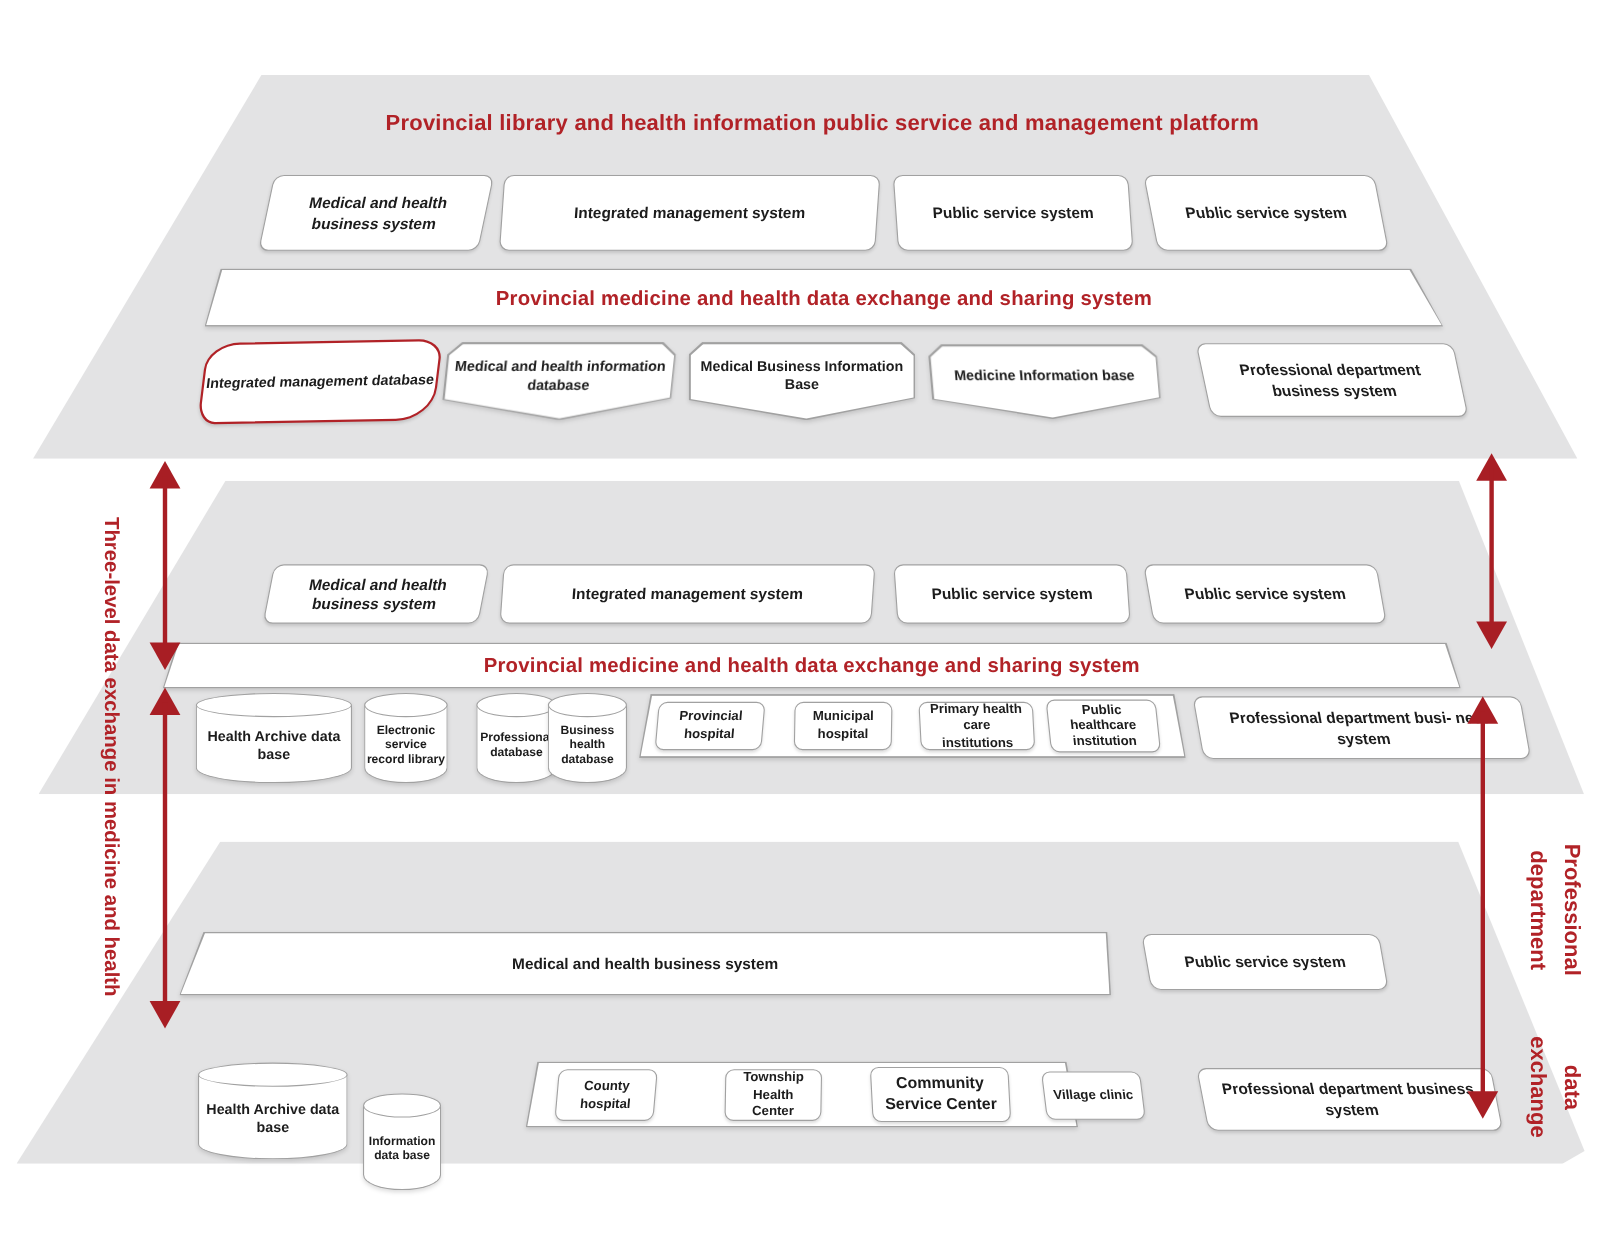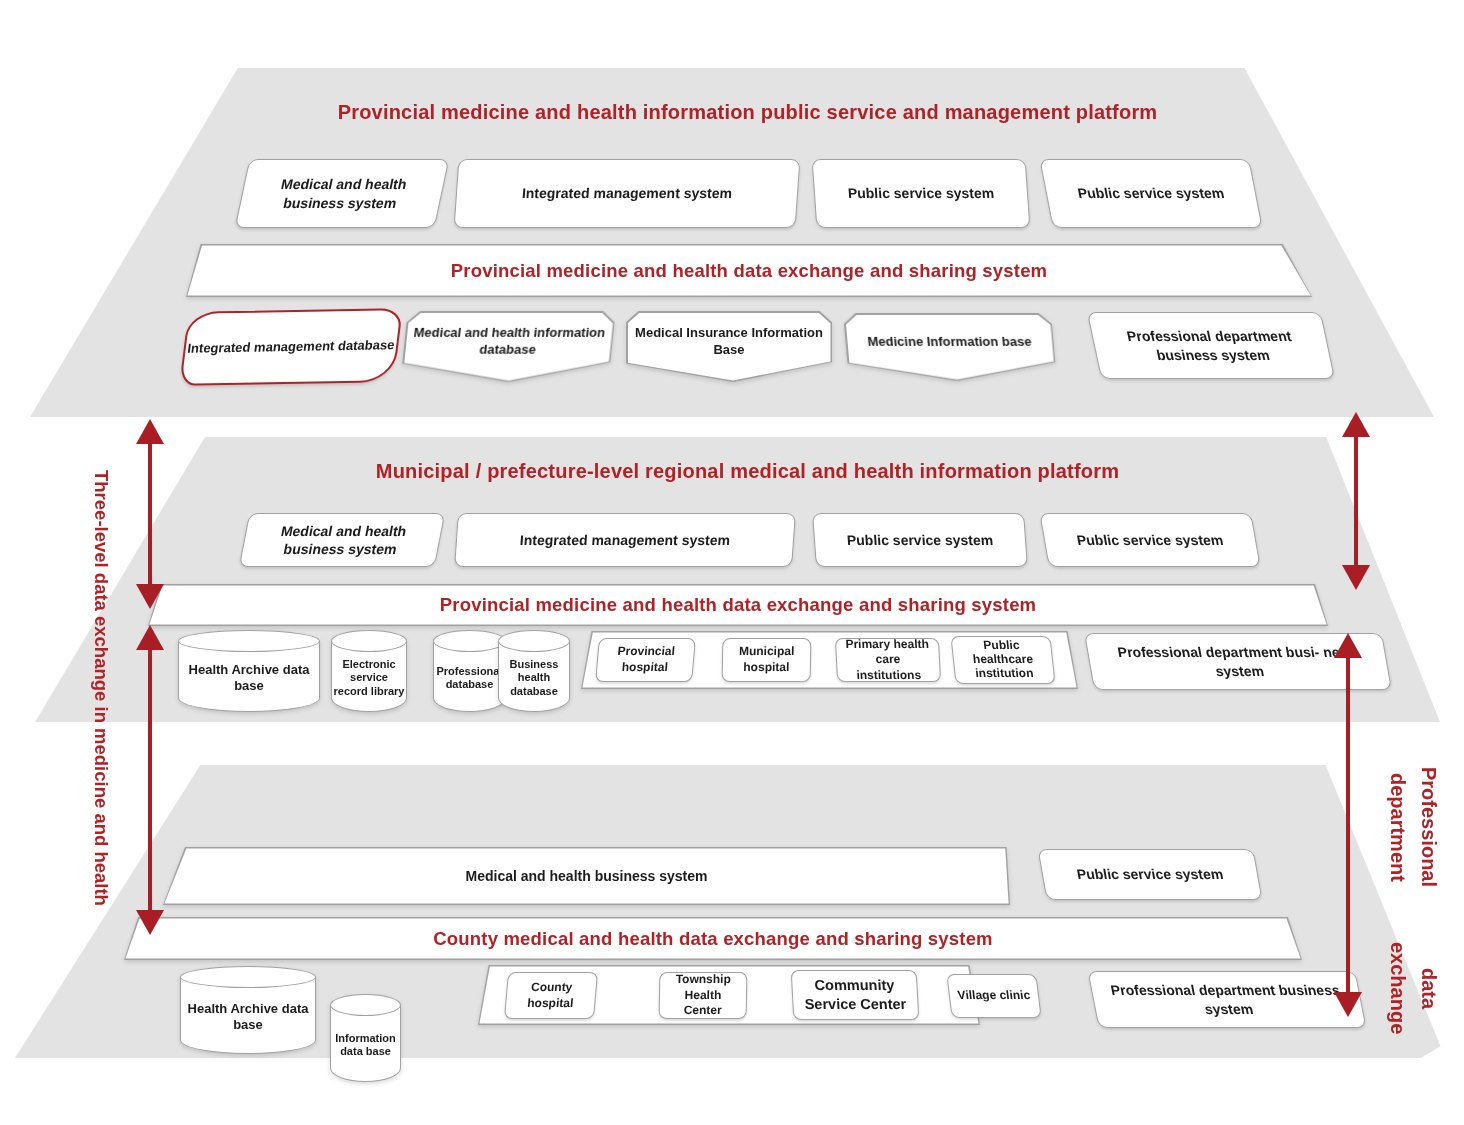--- a/index.html
+++ b/index.html
@@ -80,21 +80,21 @@
 </style>
 </head>
 <body>
 
 <div class="canvas">
 
   <div class="platform p1"></div>
   <div class="platform p2"></div>
   <div class="platform p3"></div>
 
-  <div class="tier-title" style="top:101px;">Provincial medicine and health information public service and management platform</div>
+  <div class="tier-title" style="top:101px;">Provincial library and health information public service and management platform</div>
 
   <div class="box" style="left:242px;top:159px;width:200px;height:69px;transform:skewX(-12deg);">Medical and health business system</div>
   <div class="box" style="left:456px;top:159px;width:342px;height:69px;transform:skewX(-4deg);">Integrated management system</div>
   <div class="box" style="left:814px;top:159px;width:214px;height:69px;transform:skewX(4deg);">Public service system</div>
   <div class="box" style="left:1046px;top:159px;width:210px;height:69px;transform:skewX(11deg);">Public service system</div>
 
   <div class="trap bar poly-bar1" style="left:186px;top:244px;width:1126px;height:53px;">
     <div class="bg"></div>
     <div class="in"></div>
     <div class="lbl">Provincial medicine and health data exchange and sharing system</div>
@@ -103,31 +103,30 @@
   <div class="blob" style="left:184px;top:310px;width:210px;height:70px;transform:skewX(-8deg) rotate(-1deg);">Integrated management database</div>
 
   <div class="plaque" style="left:404px;top:311px;width:208px;height:71px;transform:skewX(-6deg);">
     <div class="bg"></div>
     <div class="in"></div>
     <div class="lbl">Medical and health information database</div>
   </div>
   <div class="plaque" style="left:626px;top:311px;width:206px;height:71px;">
     <div class="bg"></div>
     <div class="in"></div>
-    <div class="lbl">Medical Insurance Information Base</div>
+    <div class="lbl">Medical Business Information Base</div>
   </div>
   <div class="plaque" style="left:846px;top:313px;width:208px;height:68px;transform:skewX(5deg);">
     <div class="bg"></div>
     <div class="in"></div>
     <div class="lbl">Medicine Information base</div>
   </div>
 
   <div class="box" style="left:1094px;top:312px;width:234px;height:67px;transform:skewX(12deg);">Professional department business system</div>
 
-  <div class="tier-title" style="top:460px;">Municipal / prefecture-level regional medical and health information platform</div>
 
   <div class="box" style="left:244px;top:513px;width:196px;height:54px;transform:skewX(-11deg);">Medical and health business system</div>
   <div class="box" style="left:456px;top:513px;width:338px;height:54px;transform:skewX(-4deg);">Integrated management system</div>
   <div class="box" style="left:814px;top:513px;width:212px;height:54px;transform:skewX(4deg);">Public service system</div>
   <div class="box" style="left:1044px;top:513px;width:212px;height:54px;transform:skewX(10deg);">Public service system</div>
 
   <div class="trap bar poly-bar2" style="left:148px;top:584px;width:1180px;height:42px;">
     <div class="bg"></div>
     <div class="in"></div>
     <div class="lbl">Provincial medicine and health data exchange and sharing system</div>
@@ -171,25 +170,20 @@
   </div>
 
 
   <div class="trap poly-wide" style="left:163px;top:847px;width:847px;height:58px;">
     <div class="bg"></div>
     <div class="in"></div>
     <div class="lbl" style="font-size:14px;">Medical and health business system</div>
   </div>
   <div class="box" style="left:1042px;top:849px;width:216px;height:51px;transform:skewX(10deg);">Public service system</div>
 
-  <div class="trap bar poly-bar3" style="left:124px;top:917px;width:1178px;height:43px;">
-    <div class="bg"></div>
-    <div class="in"></div>
-    <div class="lbl">County medical and health data exchange and sharing system</div>
-  </div>
 
   <div class="cyl" style="left:180px;top:966px;width:136px;height:88px;">
     <div class="top"></div>
     <div class="bod"></div>
     <div class="lbl">Health Archive data base</div>
   </div>
   <div class="cyl" style="left:330px;top:994px;width:71px;height:88px;">
     <div class="top"></div>
     <div class="bod"></div>
     <div class="lbl small">Information data base</div>

